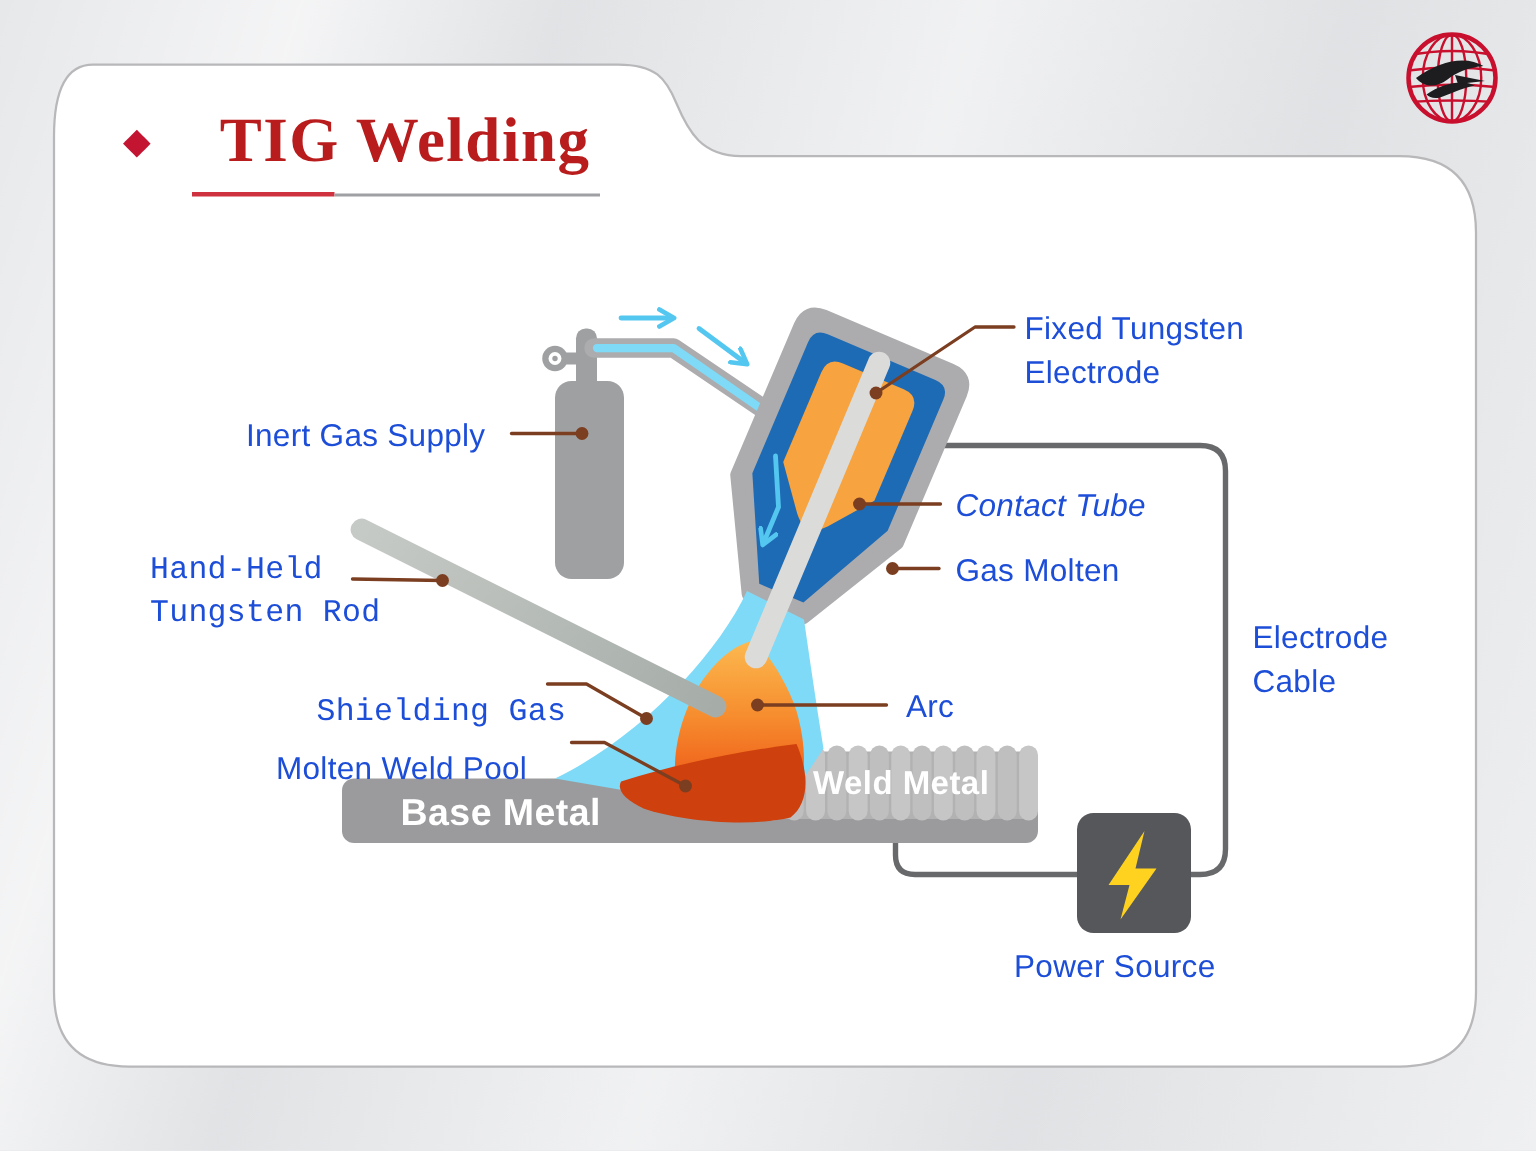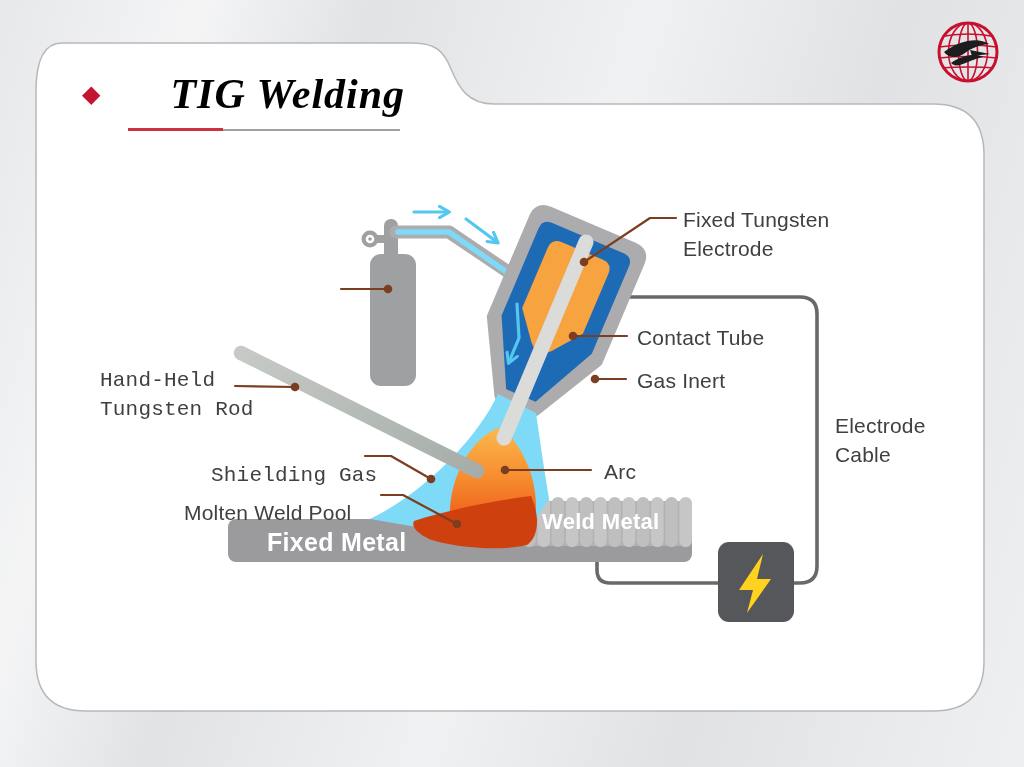--- a/index.html
+++ b/index.html
@@ -8,32 +8,32 @@
     font-family:"Liberation Sans","DejaVu Sans",sans-serif;
     background:
       linear-gradient(107deg, rgba(255,255,255,0) 0%, rgba(255,255,255,.55) 16%,
         rgba(120,125,135,.05) 30%, rgba(255,255,255,.4) 52%,
         rgba(120,125,135,.06) 72%, rgba(255,255,255,.35) 100%),
       #E7E8EA;
   }
   .stage{position:relative;width:1024px;height:767px;}
   .stage svg.art{position:absolute;left:0;top:0;}
   .lbl{
-    position:absolute;color:#404040;font-size:21px;line-height:29px;
+    position:absolute;color:#1d4ed8;font-size:21px;line-height:29px;
     white-space:nowrap;letter-spacing:.2px;
   }
   .metal-lbl{
     position:absolute;color:#FFFFFF;font-weight:700;white-space:nowrap;
     letter-spacing:.3px;
   }
   .title-row{position:absolute;left:82px;top:70px;display:flex;align-items:flex-start;}
   .bullet{color:#C31432;font-size:24px;margin-top:10px;}
   .title-text{
-    margin-left:70px;font-family:"Liberation Serif","DejaVu Serif",serif;
-    font-weight:700;font-size:42px;color:#000000;letter-spacing:1px;font-style:italic;
+    margin-left:46px;font-family:"Liberation Serif","DejaVu Serif",serif;
+    font-weight:700;font-size:42px;color:#b91c1c;letter-spacing:1px;
   }
   .underline{position:absolute;left:128px;top:128px;width:272px;display:flex;}
   .underline .red{height:3px;width:95px;background:#D0313F;}
   .underline .gray{height:2px;margin-top:.5px;width:177px;background:#9FA0A4;}
 </style>
 </head>
 <body>
 
 <div class="stage">
 
@@ -169,45 +169,47 @@
 
   <div class="title-row">
     <span class="bullet">◆</span>
     <span class="title-text">TIG Welding</span>
   </div>
   <div class="underline">
     <span class="red"></span>
     <span class="gray"></span>
   </div>
 
+  <div class="lbl" style="left:164px;top:276px;">Inert Gas Supply</div>
 
   <div class="lbl" style="left:100px;top:366px;font-family:Liberation Mono, monospace;">
     <div>Hand-Held</div>
     <div>Tungsten Rod</div>
   </div>
 
   <div class="lbl" style="left:211px;top:461px;font-family:Liberation Mono, monospace;">Shielding Gas</div>
 
   <div class="lbl" style="left:184px;top:498px;">Molten Weld Pool</div>
 
   <div class="lbl" style="left:604px;top:457px;">Arc</div>
 
   <div class="lbl" style="left:683px;top:205px;">
     <div>Fixed Tungsten</div>
     <div>Electrode</div>
   </div>
 
-  <div class="lbl" style="left:637px;top:323px;">Contact Tube</div>
-
-  <div class="lbl" style="left:637px;top:366px;">Gas Inert</div>
+  <div class="lbl" style="left:637px;top:323px;font-style:italic;">Contact Tube</div>
+
+  <div class="lbl" style="left:637px;top:366px;">Gas Molten</div>
 
   <div class="lbl" style="left:835px;top:411px;">
     <div>Electrode</div>
     <div>Cable</div>
   </div>
 
 
-
-  <div class="metal-lbl" style="left:267px;top:528px;font-size:25px;">Fixed Metal</div>
+  <div class="lbl" style="left:676px;top:630px;">Power Source</div>
+
+  <div class="metal-lbl" style="left:267px;top:528px;font-size:25px;">Base Metal</div>
 
   <div class="metal-lbl" style="left:542px;top:509px;font-size:22px;">Weld Metal</div>
 
 </div>
 
 </body></html>

